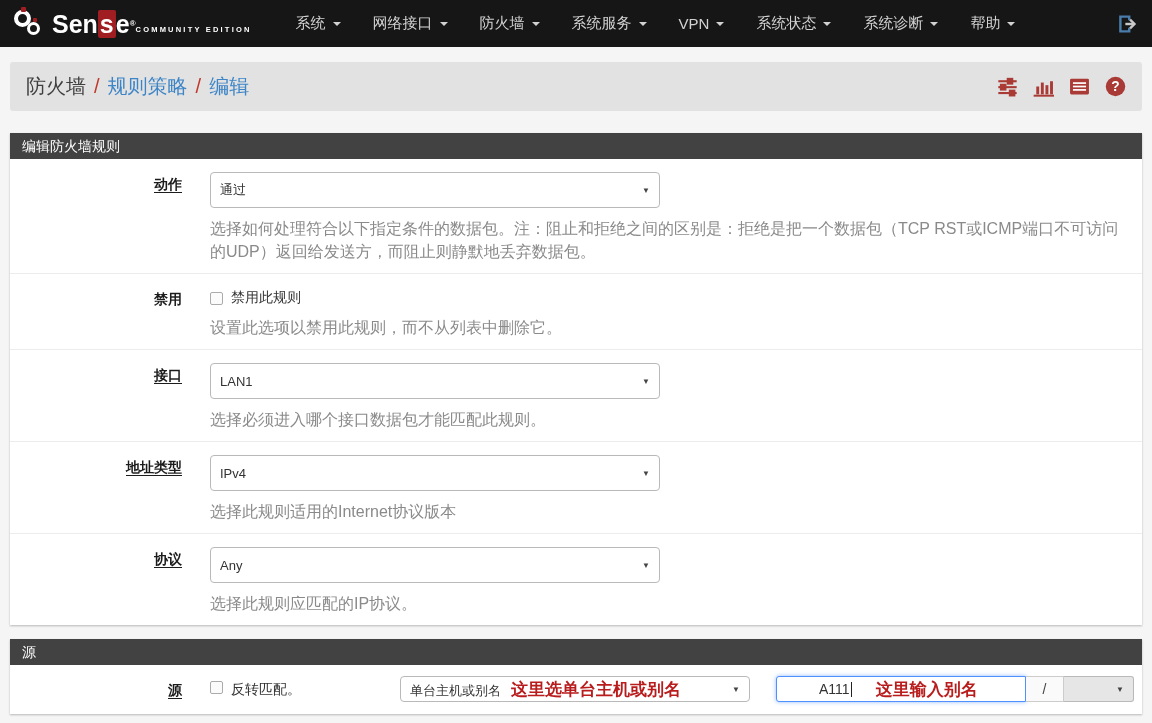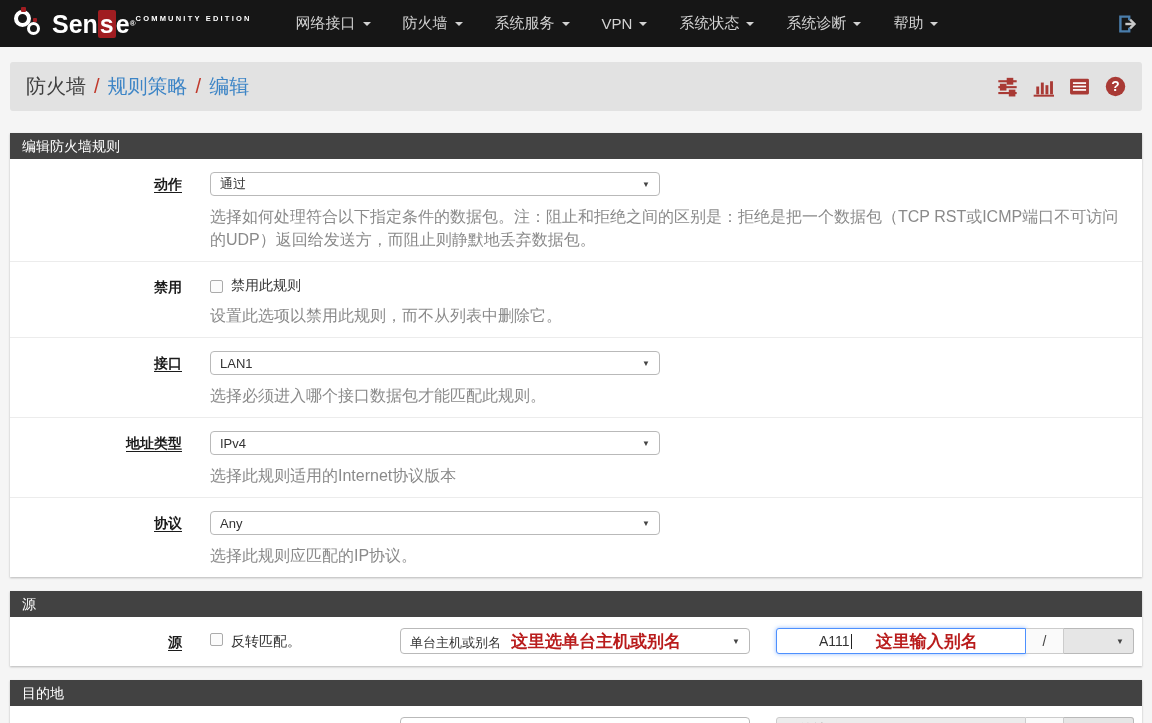--- a/index.html
+++ b/index.html
@@ -11,21 +11,21 @@
   .logo { display:flex; flex-direction:row; margin-right:28px; cursor:pointer; }
   .logo-top { display:flex; align-items:center; }
   .gears { position:relative; width:34px; height:30px; margin-right:4px; }
   .gear-big { position:absolute; left:0; top:1px; width:17px; height:17px; border:4px solid #fff; border-radius:50%; }
   .gear-small { position:absolute; left:13px; top:13px; width:13px; height:13px; border:3px solid #fff; border-radius:50%; }
   .gear-dot1 { position:absolute; left:7px; top:-2px; width:5px; height:5px; background:#a01d21; border-radius:1px; }
   .gear-dot2 { position:absolute; left:19px; top:9px; width:4px; height:4px; background:#a01d21; border-radius:1px; }
   .brand { color:#fff; font-size:25px; font-weight:bold; letter-spacing:0; line-height:26px; }
   .brand .s-red { background:#a01d21; color:#fff; padding:0 2px; border-radius:2px; }
   .brand .reg { font-size:8px; vertical-align:top; }
-  .edition { color:#fff; font-size:7.5px; font-weight:bold; letter-spacing:2.2px; margin-top:5px; }
+  .edition { color:#fff; font-size:7.5px; font-weight:bold; letter-spacing:2.2px; margin-top:16px; }
   .nav-items { display:flex; align-items:center; flex:1; }
   .nav-item { color:#d2d2d2; font-size:15px; padding:0 16px; height:47px; display:flex; align-items:center; cursor:pointer; }
   .caret { display:inline-block; width:0; height:0; border-left:4px solid transparent; border-right:4px solid transparent; border-top:4px solid #d2d2d2; margin-left:7px; }
   .logout { margin-left:auto; cursor:pointer; display:flex; align-items:center; }
 
   
   .breadcrumb-bar { margin:15px 10px 22px 10px; background:#e2e2e2; border-radius:3px;
     padding:11px 16px; display:flex; align-items:center; }
   .bc-current { color:#3f3f3f; font-size:20px; }
   .bc-sep { color:#c0392b; font-size:20px; padding:0 8px; }
@@ -36,21 +36,21 @@
   
   .panel { margin:0 10px 14px 10px; background:#fff; box-shadow:0 1px 2px rgba(0,0,0,.25); }
   .panel-header { background:#424242; color:#fff; font-size:14px; padding:5px 12px; line-height:16px; }
   .form-row { display:flex; padding:13px 8px 10px 0; }
   .form-row + .form-row { border-top:1px solid #ececec; }
   .row-label { width:200px; flex:none; text-align:right; padding-right:28px; font-weight:bold;
     font-size:14px; color:#1c1c1c; padding-top:4px; }
   .row-label.u { text-decoration:underline; text-underline-offset:3px; }
   .row-control { flex:1; min-width:0; }
 
-  .sel { width:450px; height:24px; border:1px solid #b9b9b9; border-radius:4px; background:#fff;
+  .sel { width:450px; height:36px; border:1px solid #b9b9b9; border-radius:4px; background:#fff;
     display:flex; align-items:center; padding:0 9px; font-size:13px; color:#333; cursor:pointer; }
   .sel .sel-value { flex:1; white-space:nowrap; overflow:hidden; }
   .sel-caret { font-size:8px; color:#444; flex:none; }
   .help { font-size:16px; color:#8a8a8a; line-height:23px; margin-top:9px; max-width:940px; }
 
   .check-line { display:flex; align-items:center; padding-top:2px; }
   .checkbox { width:13px; height:13px; border:1px solid #ababab; border-radius:2px; background:#fbfbfb; flex:none; cursor:pointer; }
   .check-label { font-size:14px; color:#333; margin-left:8px; cursor:pointer; }
 
   
@@ -82,20 +82,24 @@
           <span class="gear-small"></span>
         <span class="gear-dot1"></span>
           <span class="gear-dot2"></span>
       </span>
       <span class="brand"><span>Sen</span><span class="s-red">s</span><span>e</span><span class="reg">®</span></span>
     </div>
     <div class="edition">COMMUNITY EDITION</div>
   </div>
   <div class="nav-items">
     <div class="nav-item">
+        <span>系统</span>
+        <span class="caret"></span>
+      </div>
+    <div class="nav-item">
         <span>网络接口</span>
         <span class="caret"></span>
       </div>
     <div class="nav-item">
         <span>防火墙</span>
         <span class="caret"></span>
       </div>
     <div class="nav-item">
         <span>系统服务</span>
         <span class="caret"></span>

